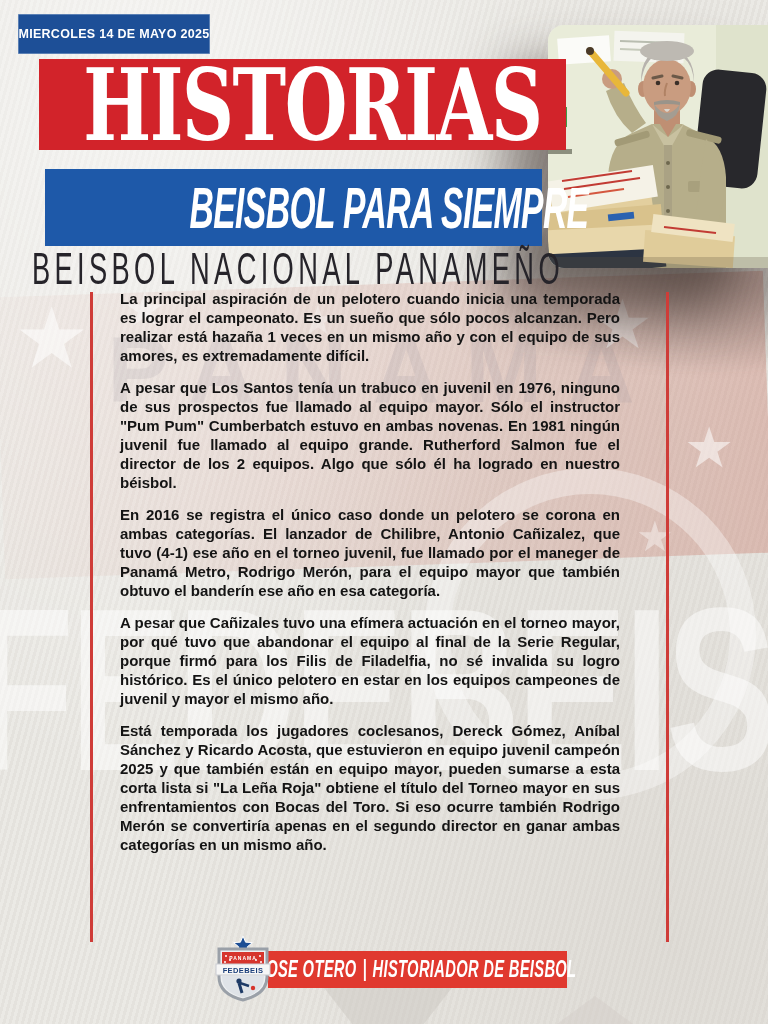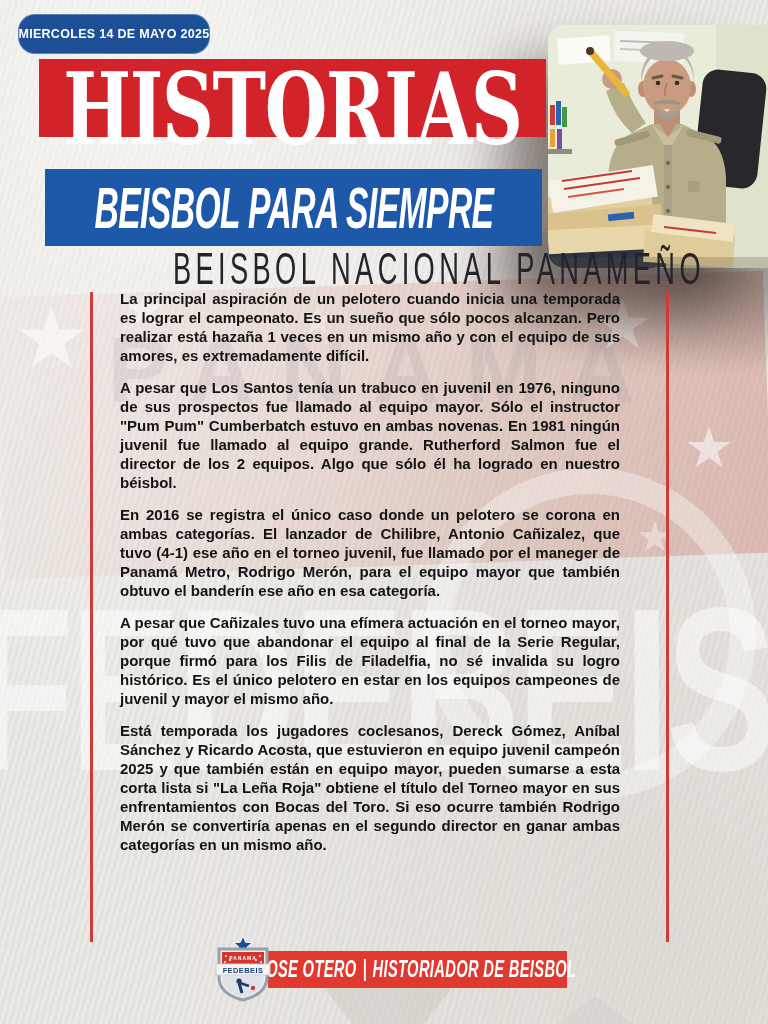--- a/index.html
+++ b/index.html
@@ -33,33 +33,33 @@
     border-right:95px solid transparent;border-bottom:70px solid rgba(210,205,199,.45);}
   .photo-shadow{left:430px;top:232px;width:360px;height:150px;z-index:1;filter:blur(5px);
     background:radial-gradient(ellipse at 78% 28%, rgba(58,46,42,.5), transparent 65%);}
 
   
   .rule{position:absolute;top:292px;width:3px;height:650px;background:#cf3c38;z-index:2;}
   .rule-left{left:90px;} .rule-right{left:666px;}
 
   
   .date-badge{position:absolute;left:18px;top:14px;width:192px;height:40px;z-index:3;
-    background:#1d4f97;border-radius:17px;display:flex;align-items:center;justify-content:center;
+    background:#1d4f97;border-radius:1px;display:flex;align-items:center;justify-content:center;
     color:#fff;font-weight:bold;font-size:12.5px;letter-spacing:.3px;
     box-shadow:inset 0 0 0 1px rgba(255,255,255,.28);}
-  .title-banner{position:absolute;left:39px;top:59px;width:507px;height:78px;z-index:3;
-    background:#d2232a;display:flex;justify-content:center;overflow:visible;}
+  .title-banner{position:absolute;left:39px;top:59px;width:507px;height:91px;z-index:3;
+    background:#d2232a;display:flex;align-items:center;justify-content:center;overflow:visible;padding-left:20px;}
   .title-text{font-family:"DejaVu Serif","Liberation Serif",serif;font-weight:bold;font-size:100px;
     color:#fff;transform:scaleX(.72);white-space:nowrap;letter-spacing:-2px;line-height:1;}
   .subtitle-bar{position:absolute;left:45px;top:169px;width:497px;height:77px;z-index:3;
-    background:#1e59a9;display:flex;align-items:center;justify-content:center;}
+    background:#1e59a9;display:flex;align-items:center;justify-content:flex-start;}
   .subtitle-text{font-style:italic;font-weight:bold;font-size:58px;color:#fff;
     transform:scaleX(.58);white-space:nowrap;letter-spacing:-1px;line-height:1;}
   .tagline{position:absolute;left:10px;top:246px;width:575px;height:46px;z-index:3;
-    display:flex;align-items:center;justify-content:flex-start;}
+    display:flex;align-items:center;justify-content:center;}
   .tagline-text{font-size:44px;font-weight:400;color:#26242a;letter-spacing:7px;
     transform:scaleX(.62);white-space:nowrap;line-height:1;}
 
   
   .photo{position:absolute;left:548px;top:25px;width:220px;height:243px;z-index:1;
     border-radius:16px 0 0 16px;overflow:hidden;margin:0;
     box-shadow:-42px 40px 55px rgba(60,48,44,.6);}
   .photo svg{display:block;}
 
   

